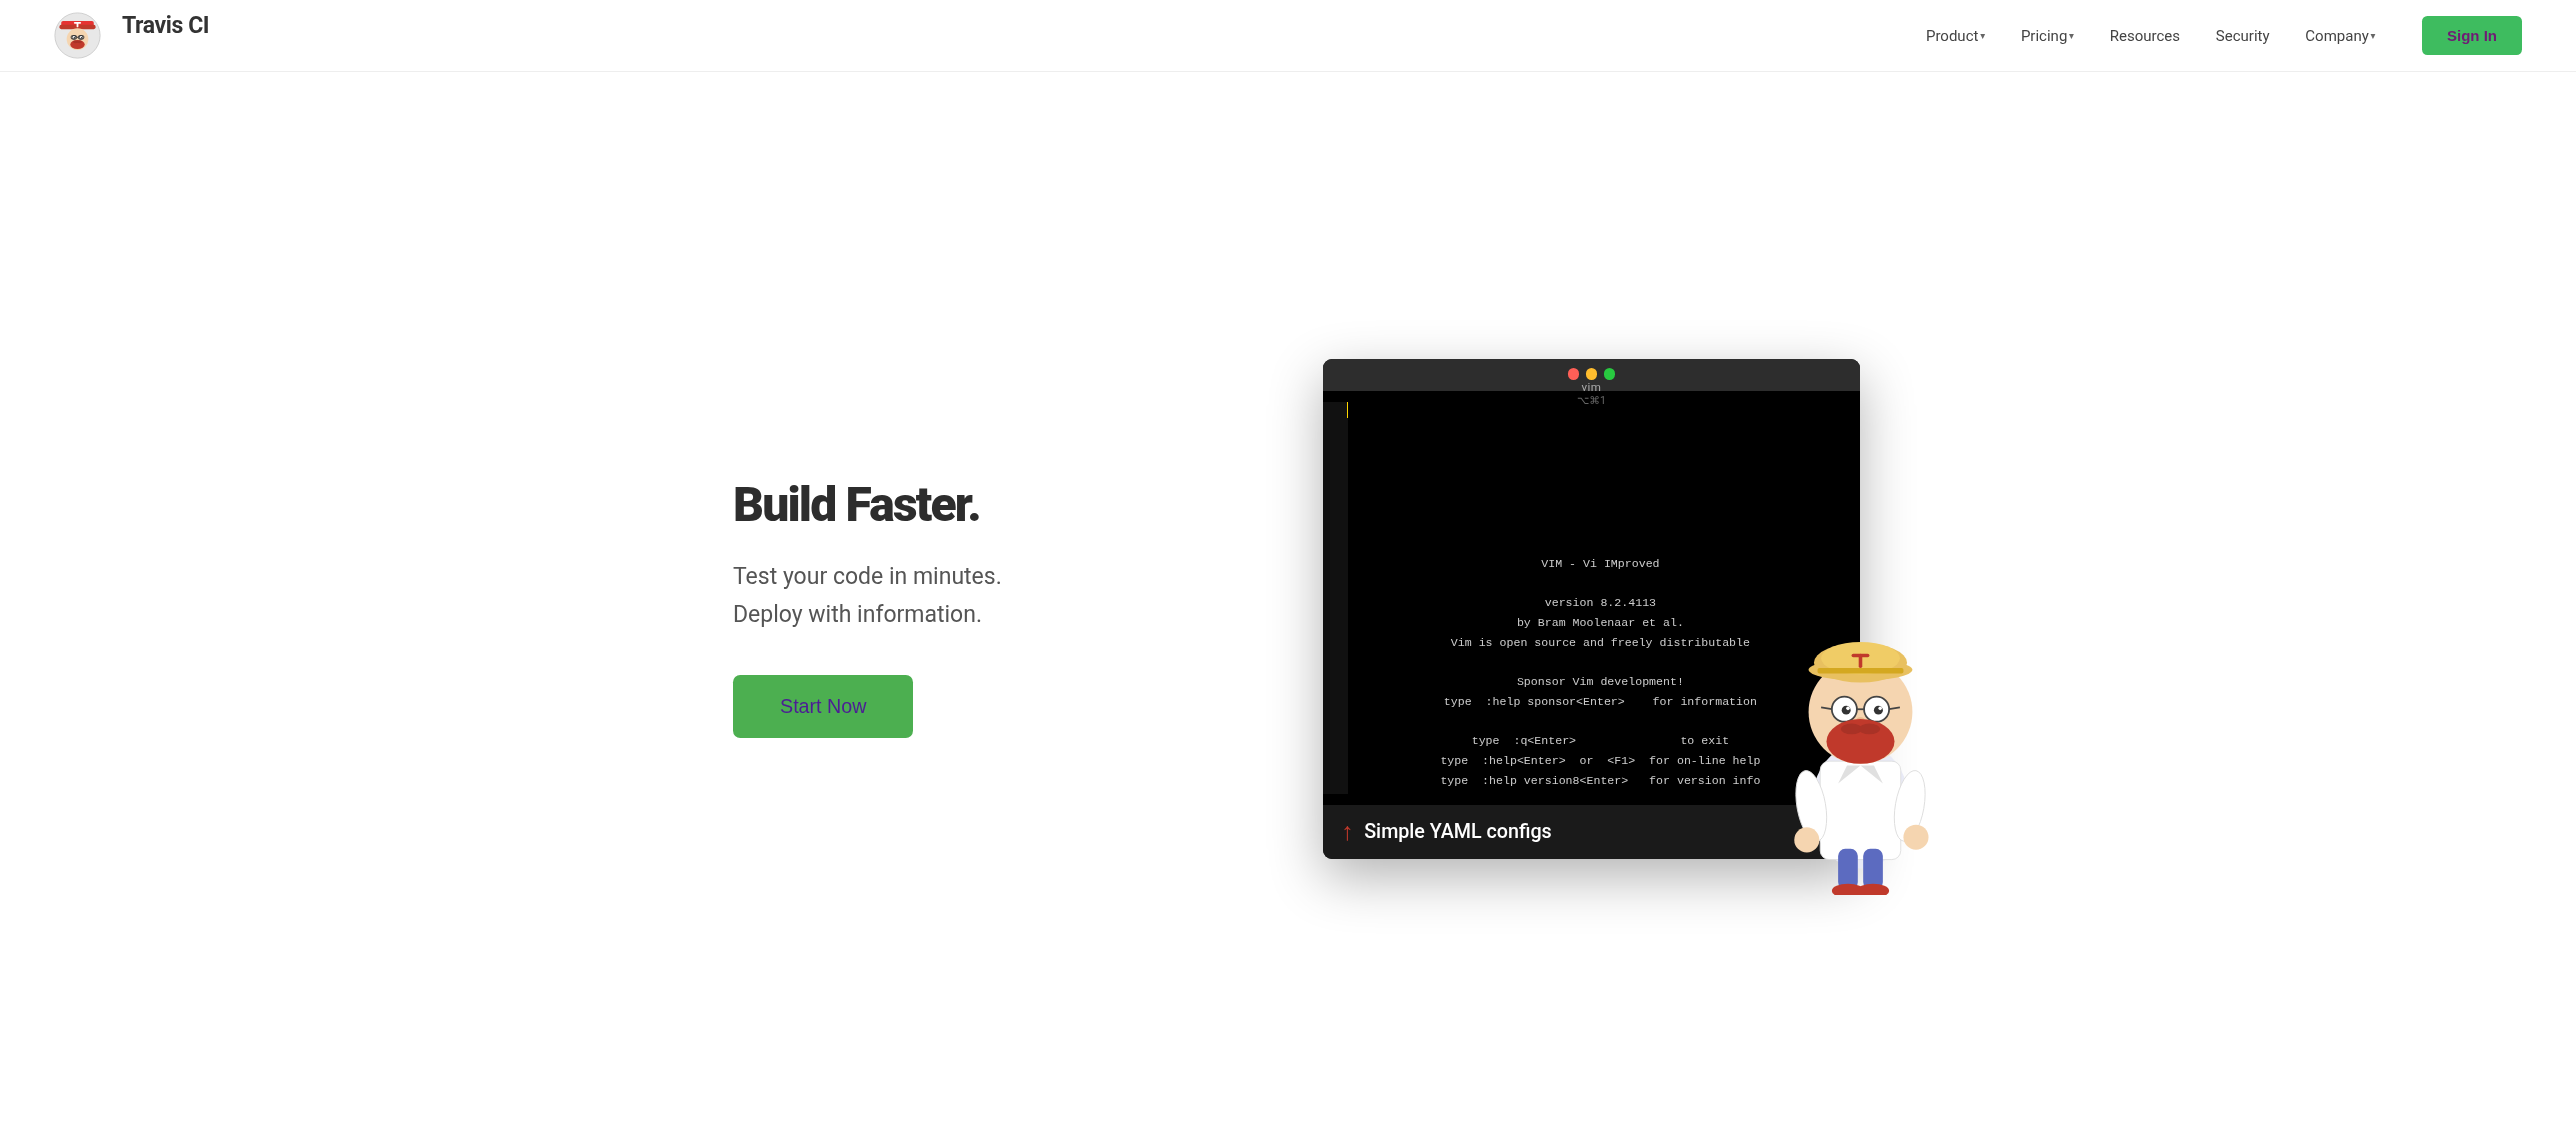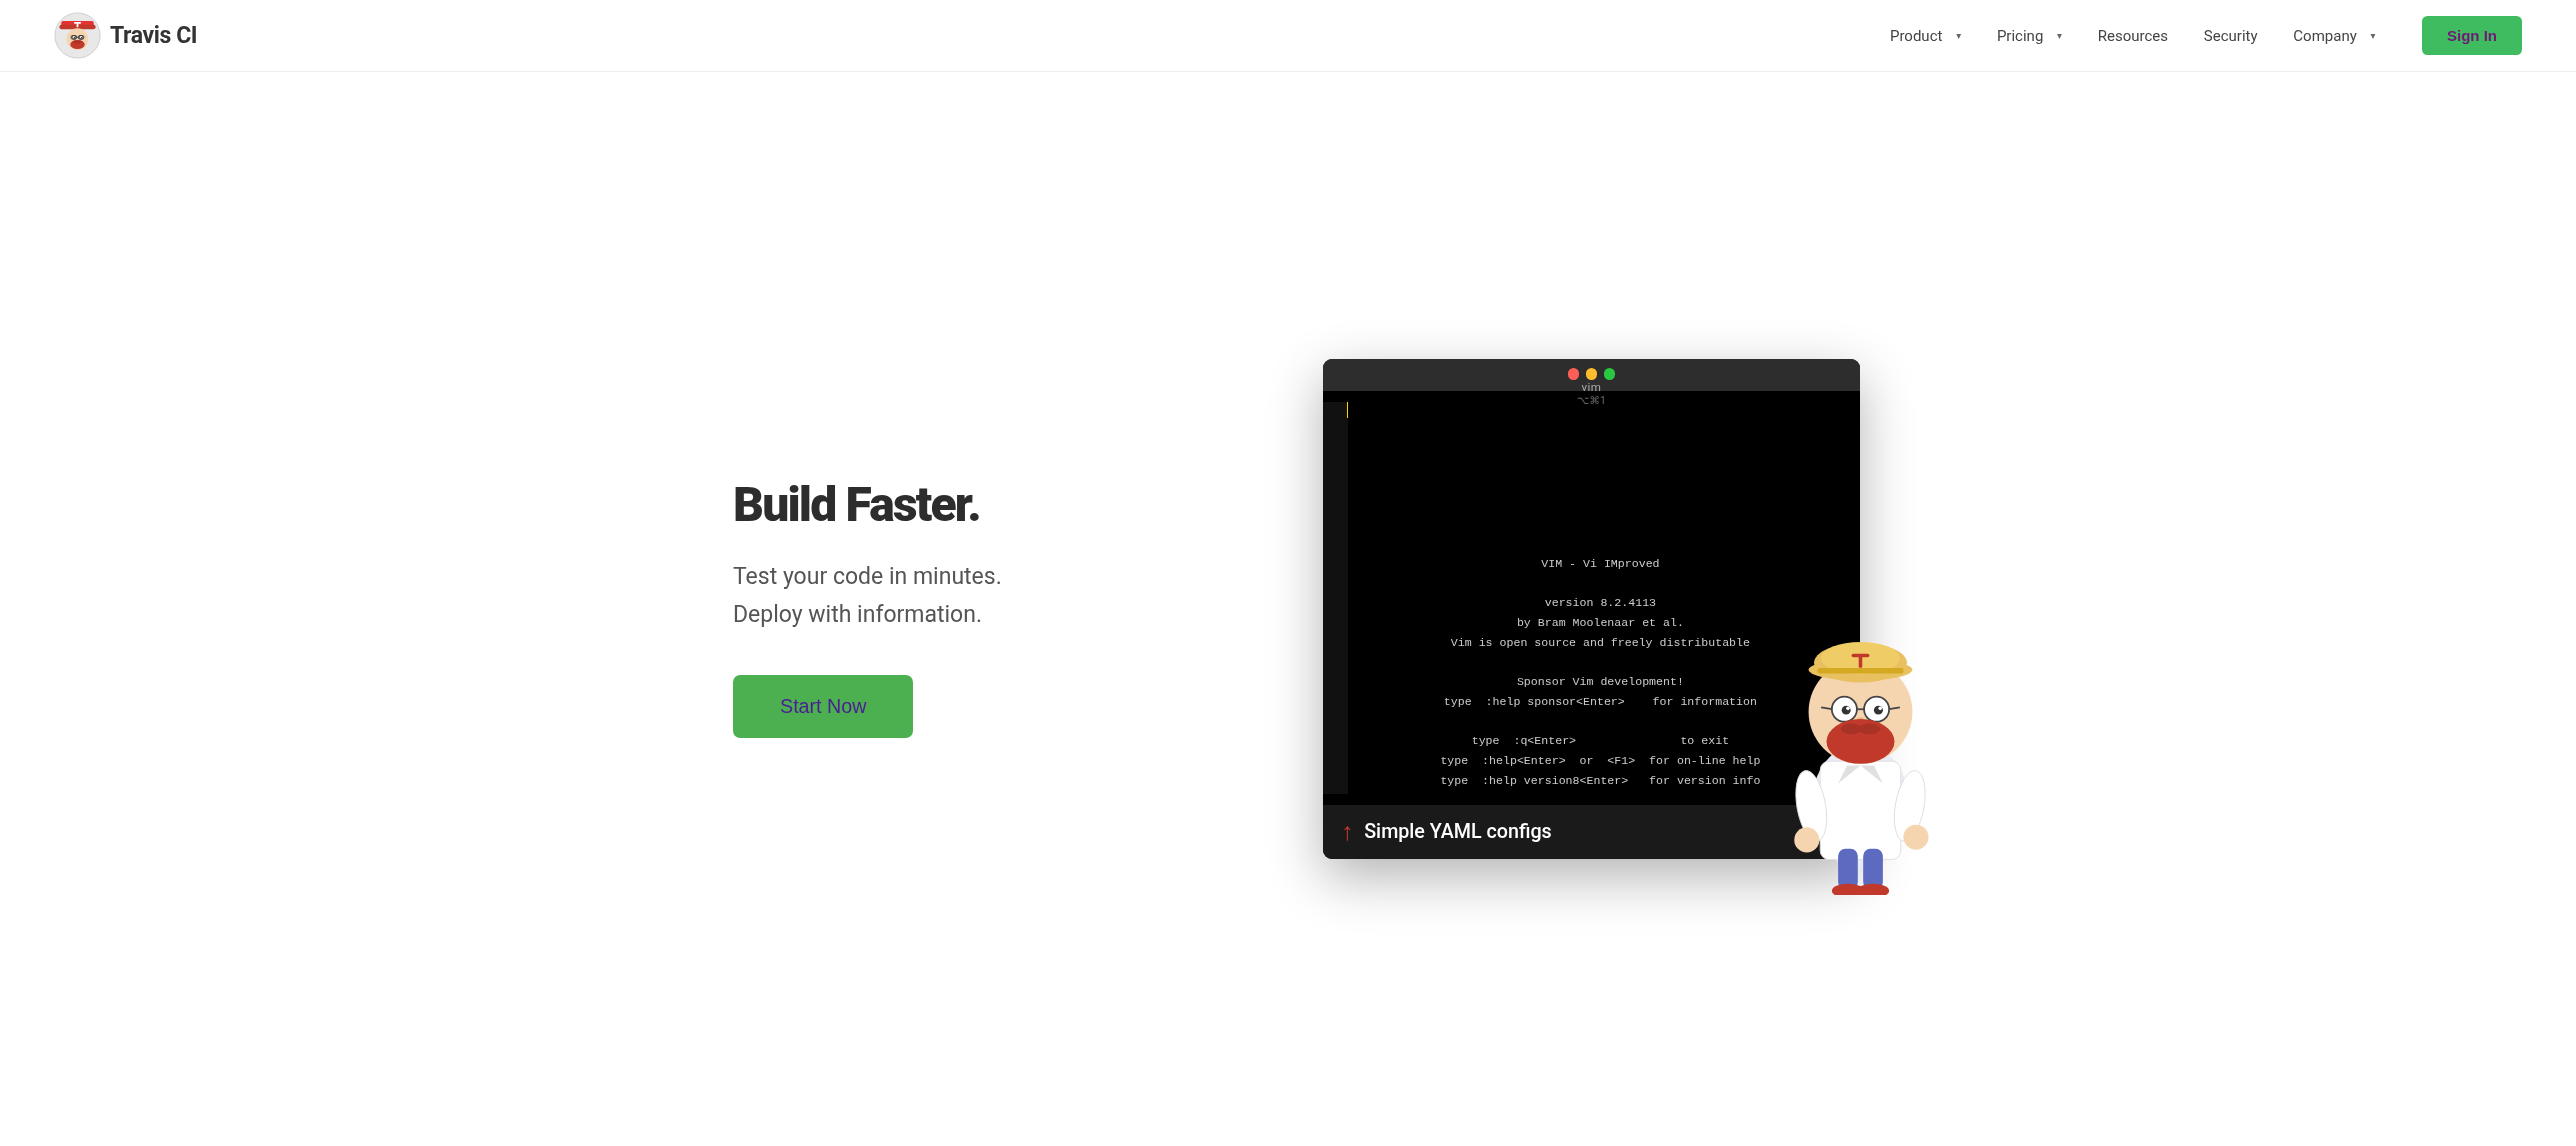--- a/index.html
+++ b/index.html
@@ -17,22 +17,22 @@
       align-items: center;
       justify-content: space-between;
       padding: 0 54px;
       height: 72px;
       background: #fff;
       border-bottom: 0.9px solid #eee;
     }
 
     .nav-logo {
       display: flex;
-      align-items: center;
-      gap: 9px;
+      align-items: flex-start;
+      gap: 21px;
       text-decoration: none;
       color: #333;
     }
 
     .logo-icon {
       width: 47px;
       height: 47px;
       flex-shrink: 0;
     }
 
@@ -45,21 +45,21 @@
 
     .nav-links {
       display: flex;
       align-items: center;
       gap: 7.2px;
     }
 
     .nav-item {
       display: flex;
       align-items: center;
-      gap: 12px;
+      gap: 0;
       padding: 7.2px 14.3px;
       font-size: 15px;
       color: #444;
       cursor: pointer;
       border-radius: 3.6px;
       text-decoration: none;
     }
 
     .nav-chevron {
       font-size: 9.8px;

